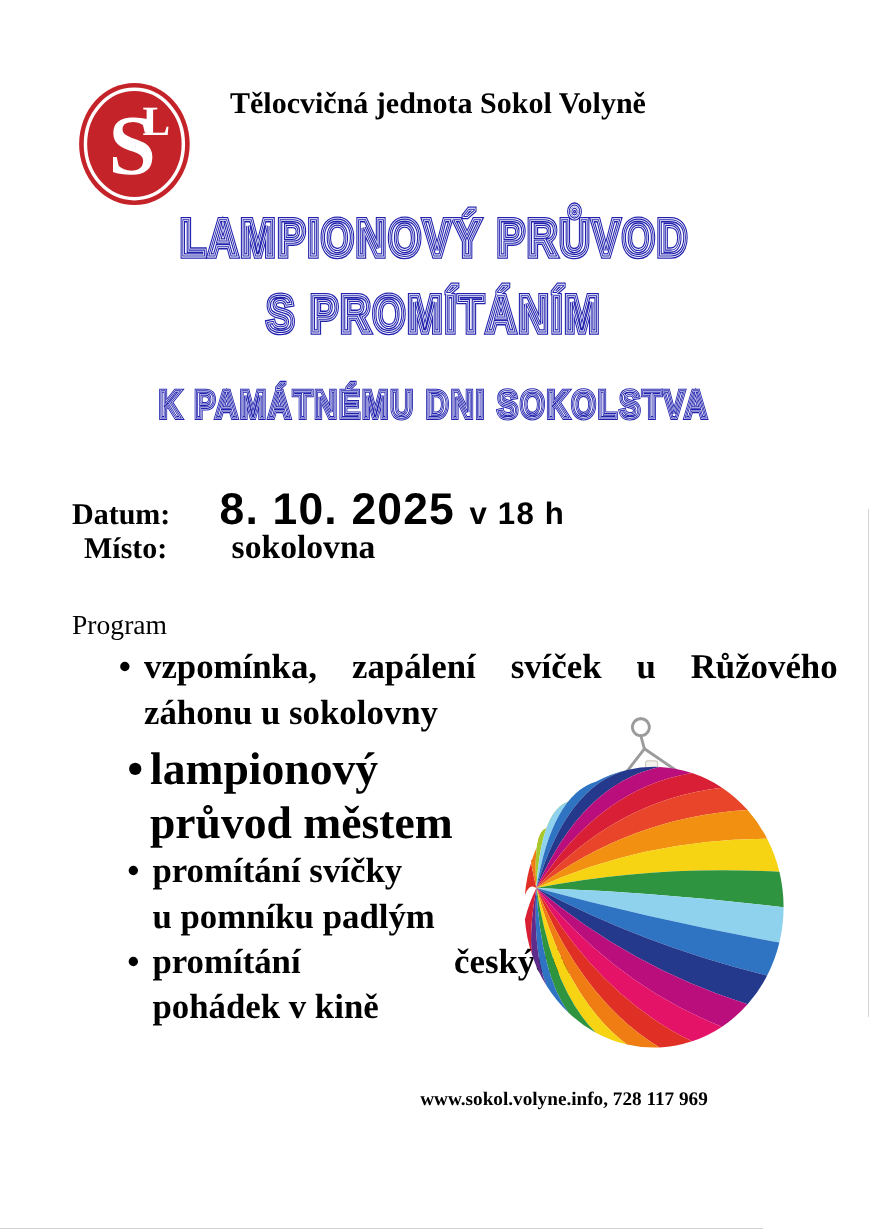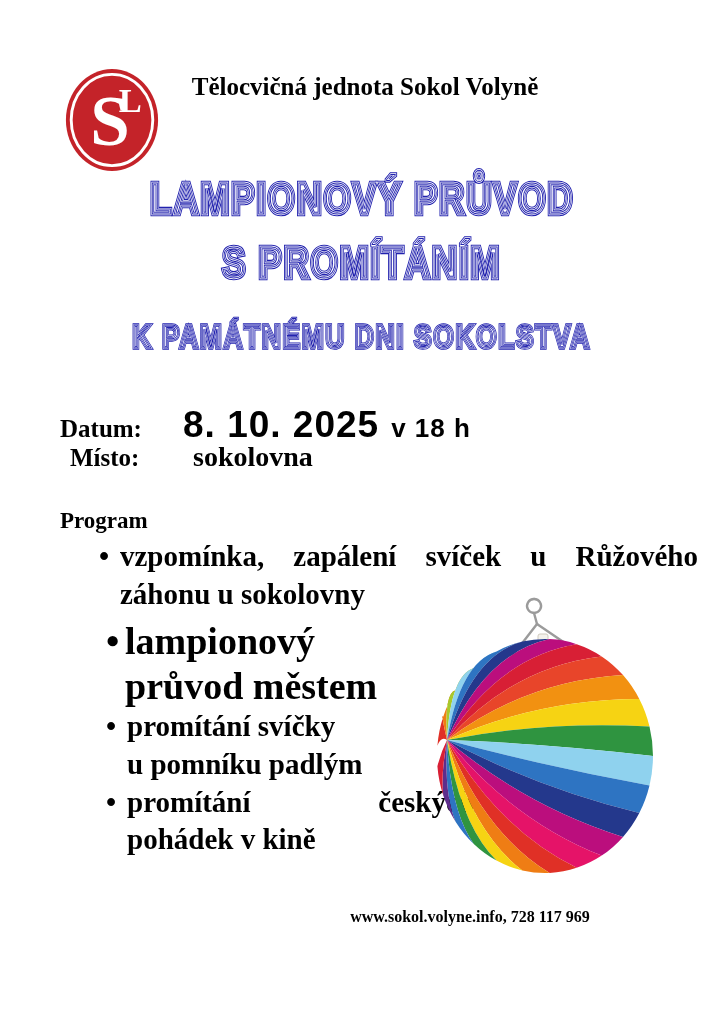--- a/index.html
+++ b/index.html
@@ -62,21 +62,21 @@
     letter-spacing:1px;
   }
   .date-time{
     font-family:"Liberation Sans",sans-serif;font-weight:700;font-size:26px;
     margin-left:12px;letter-spacing:1px;
   }
   .place-value{font-family:"Liberation Serif",serif;font-weight:700;font-size:28px;}
   
   .program-heading{
     position:absolute;left:60px;top:508px;
-    font-weight:700;font-size:23px;
+    font-weight:400;font-size:23px;
   }
   .pl{
     position:absolute;font-family:"Liberation Serif",serif;font-weight:700;
     white-space:nowrap;line-height:1.2;margin-left:13px;
   }
   .pl.justify{white-space:normal;text-align:justify;text-align-last:justify;}
   .pl.dot::before{
     content:"\2022";
     position:absolute;left:-21px;top:0;
   }

